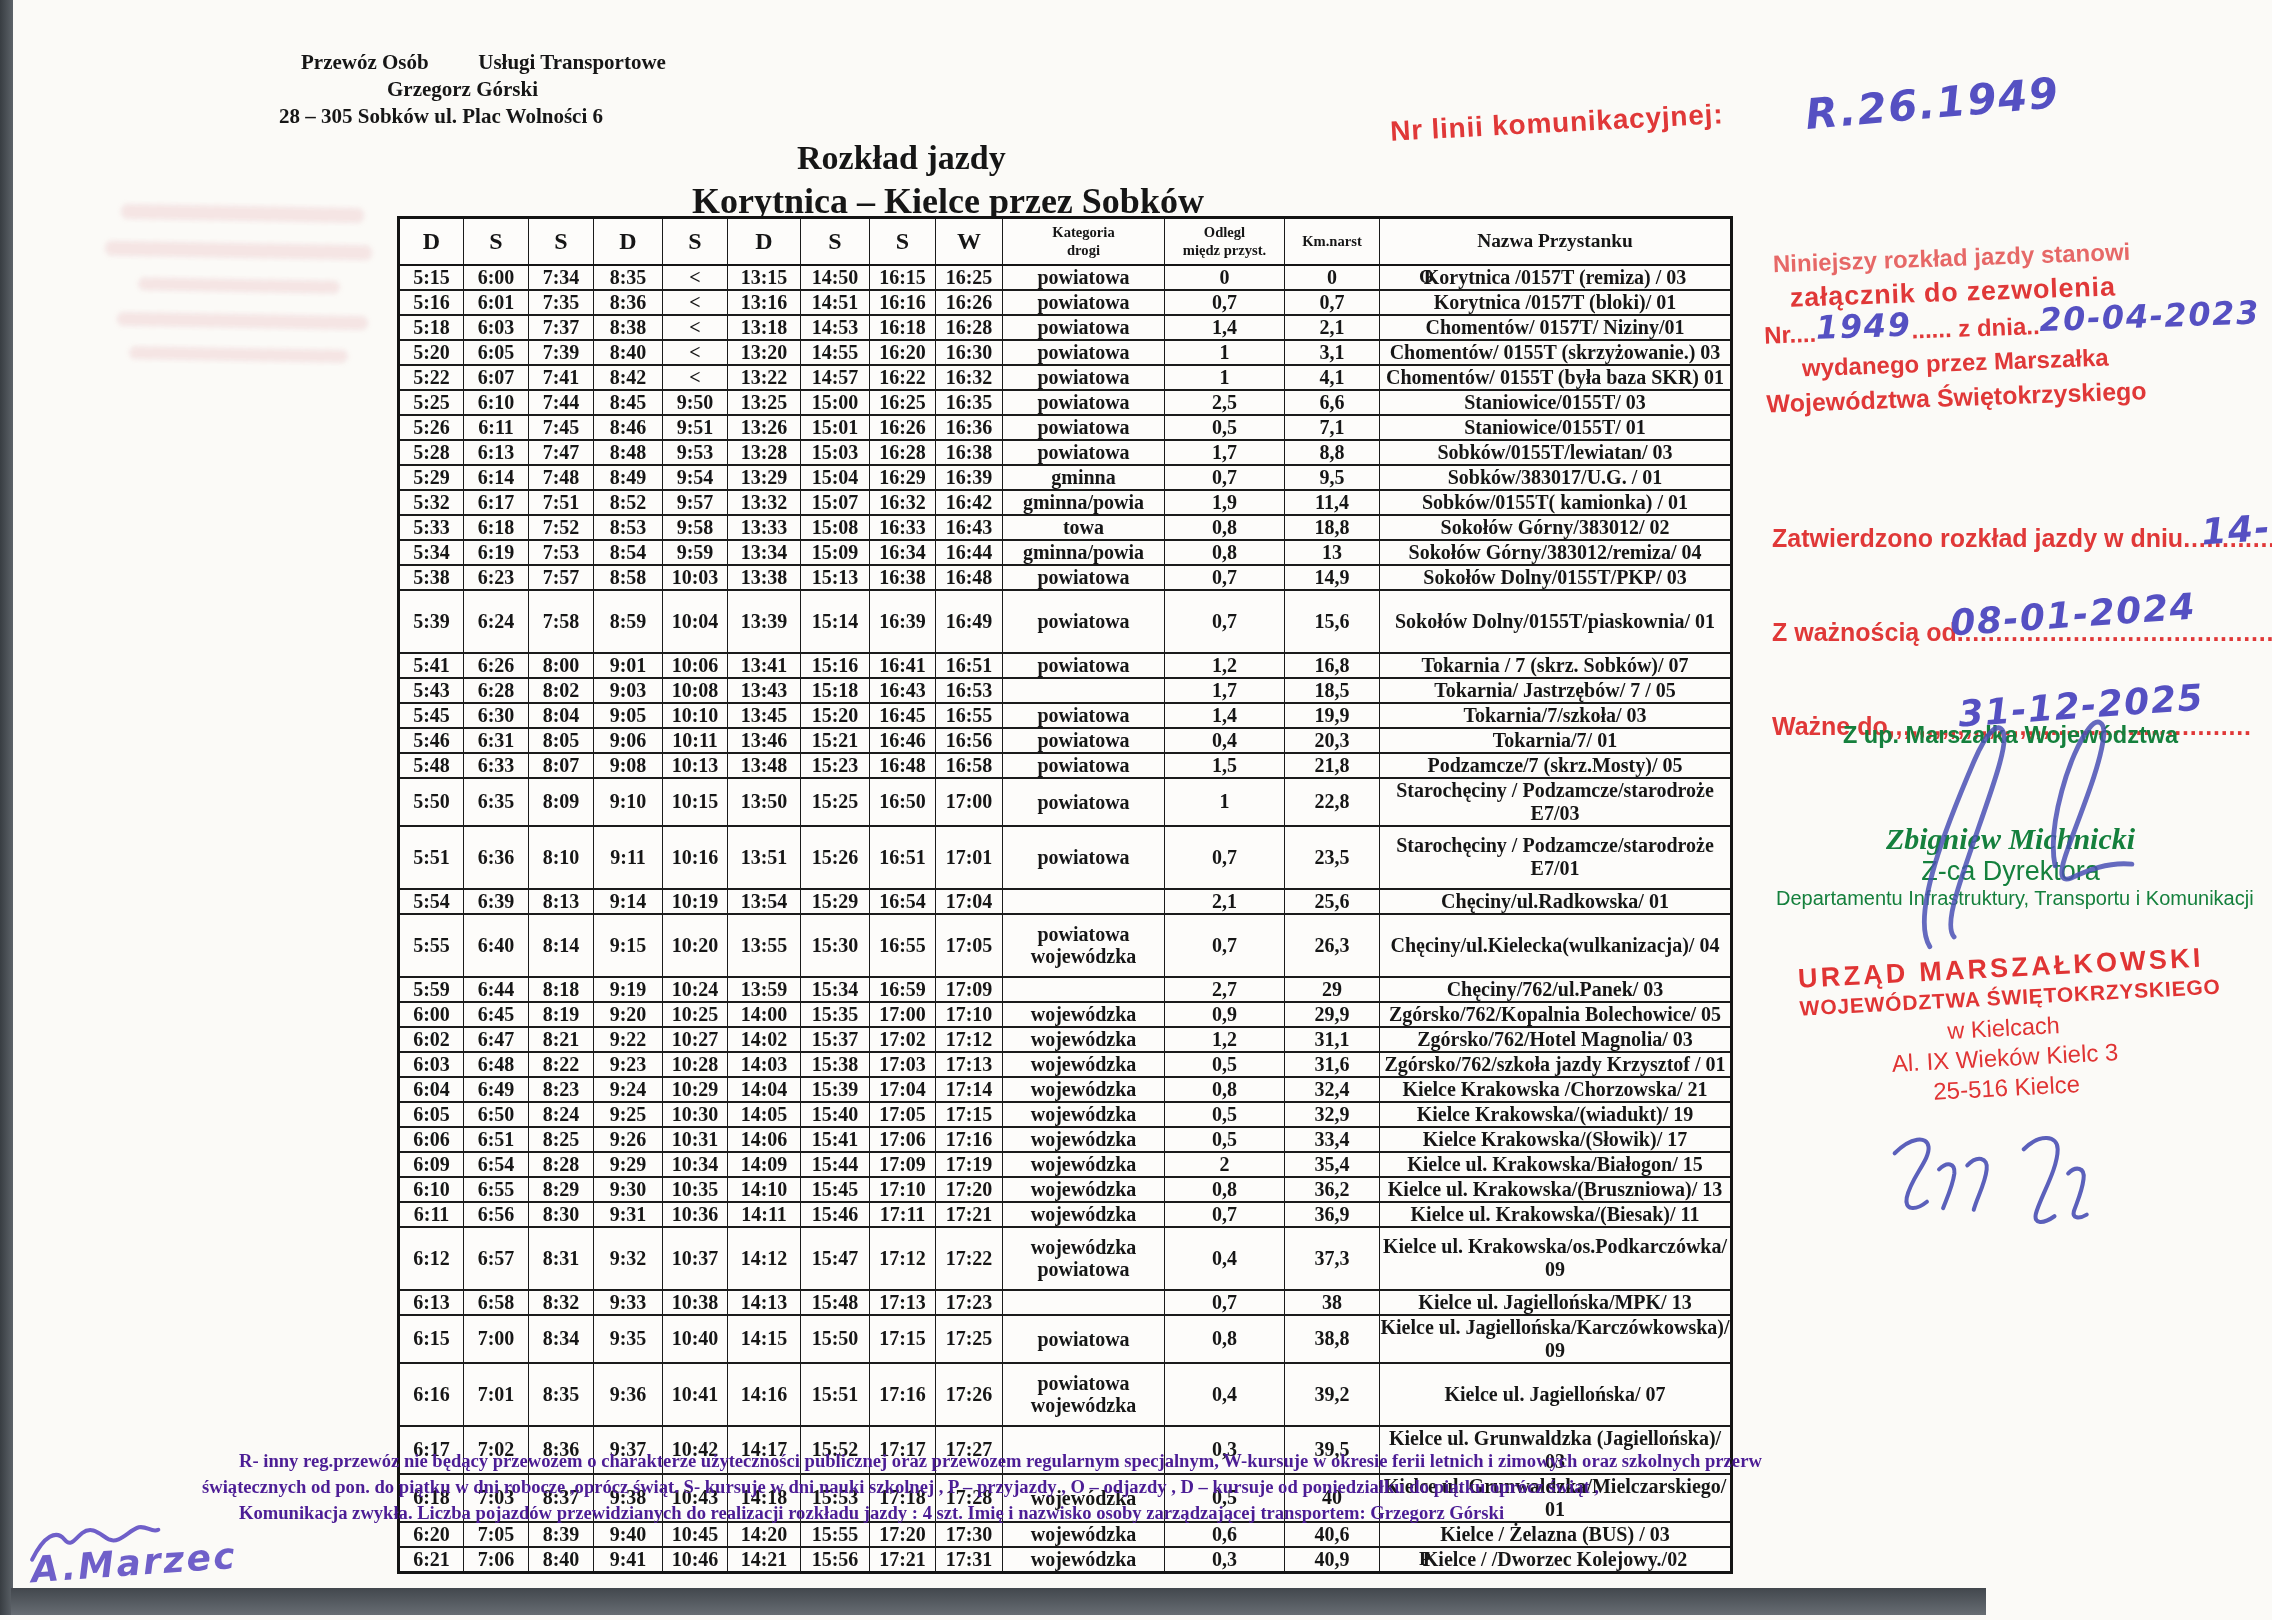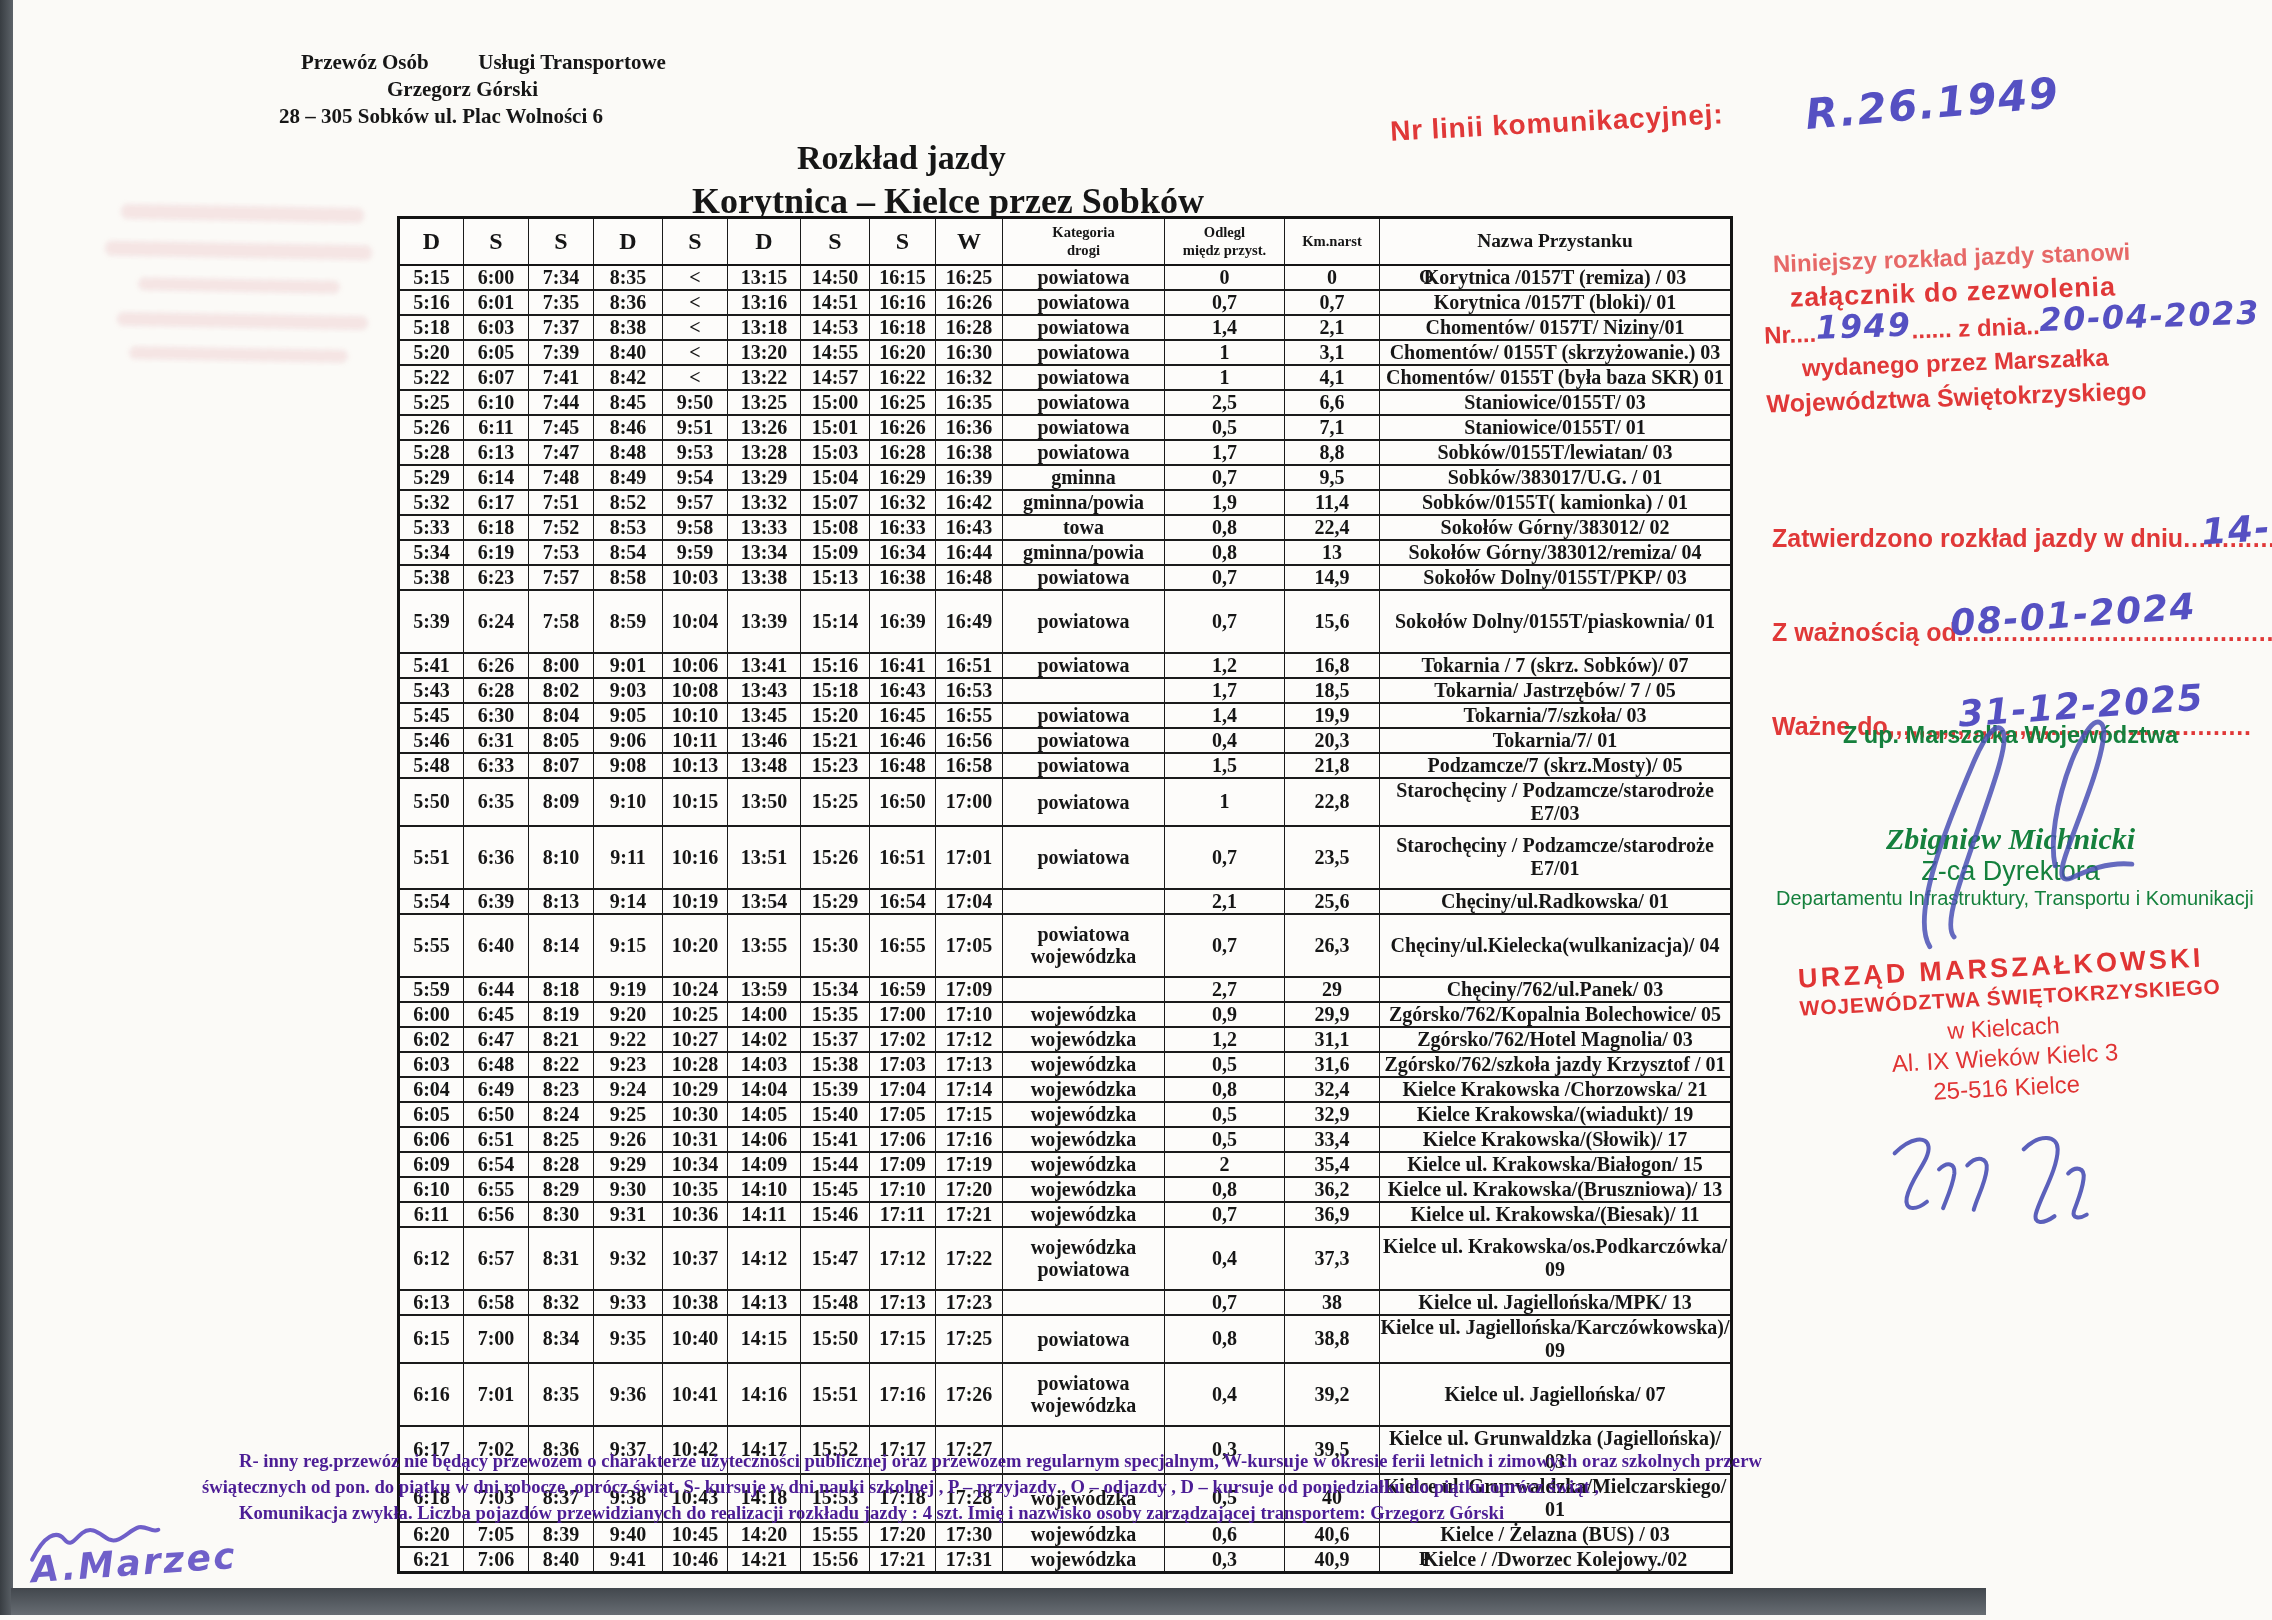--- a/index.html
+++ b/index.html
@@ -292,21 +292,21 @@
           <td class="t-time">6:18</td>
           <td class="t-time">7:52</td>
           <td class="t-time">8:53</td>
           <td class="t-time">9:58</td>
           <td class="t-time">13:33</td>
           <td class="t-time">15:08</td>
           <td class="t-time">16:33</td>
           <td class="t-time">16:43</td>
           <td class="t-kat">towa</td>
           <td class="t-odl">0,8</td>
-          <td class="t-km">22,4</td>
+          <td class="t-km">18,8</td>
           <td class="t-nazwa"><span>Sokołów Górny/383012/ 02</span></td>
         </tr>
         <tr class="r-normal">
           <td class="t-time">5:34</td>
           <td class="t-time">6:19</td>
           <td class="t-time">7:53</td>
           <td class="t-time">8:54</td>
           <td class="t-time">9:59</td>
           <td class="t-time">13:34</td>
           <td class="t-time">15:09</td>

